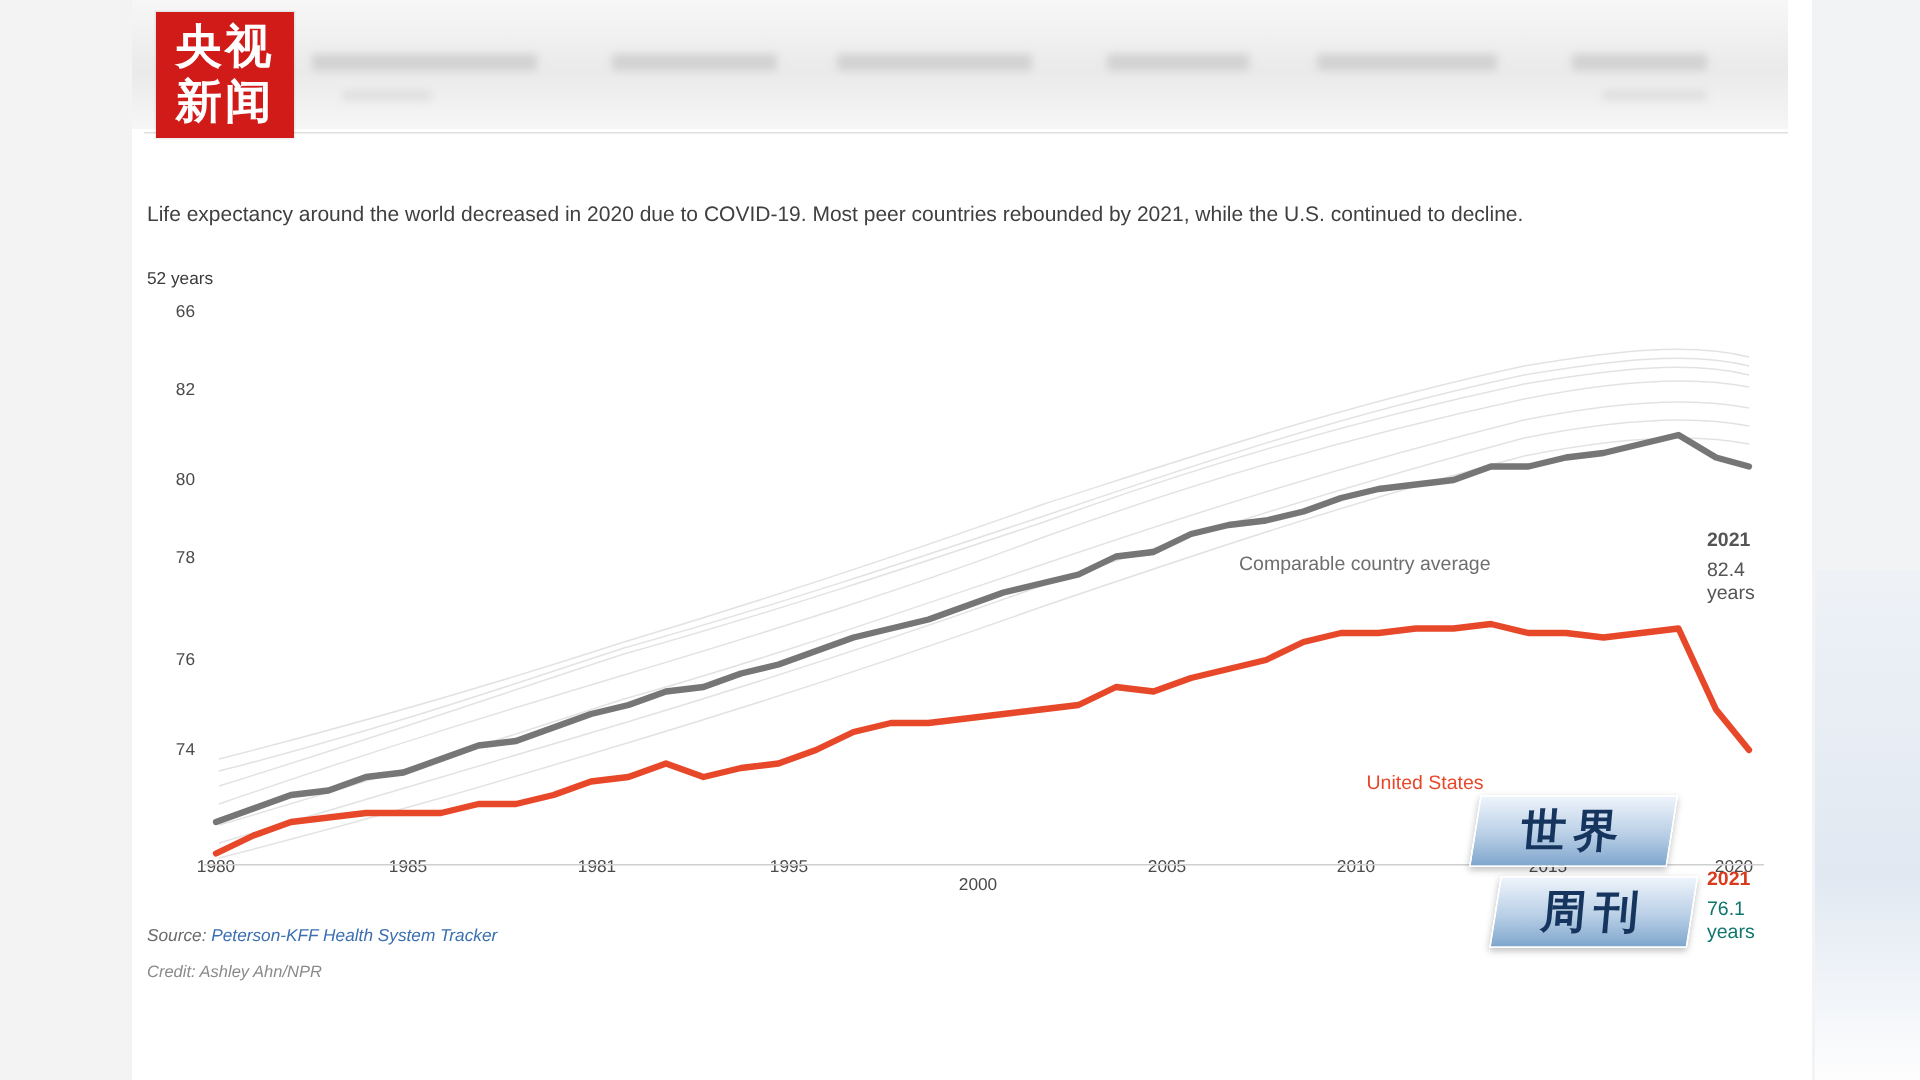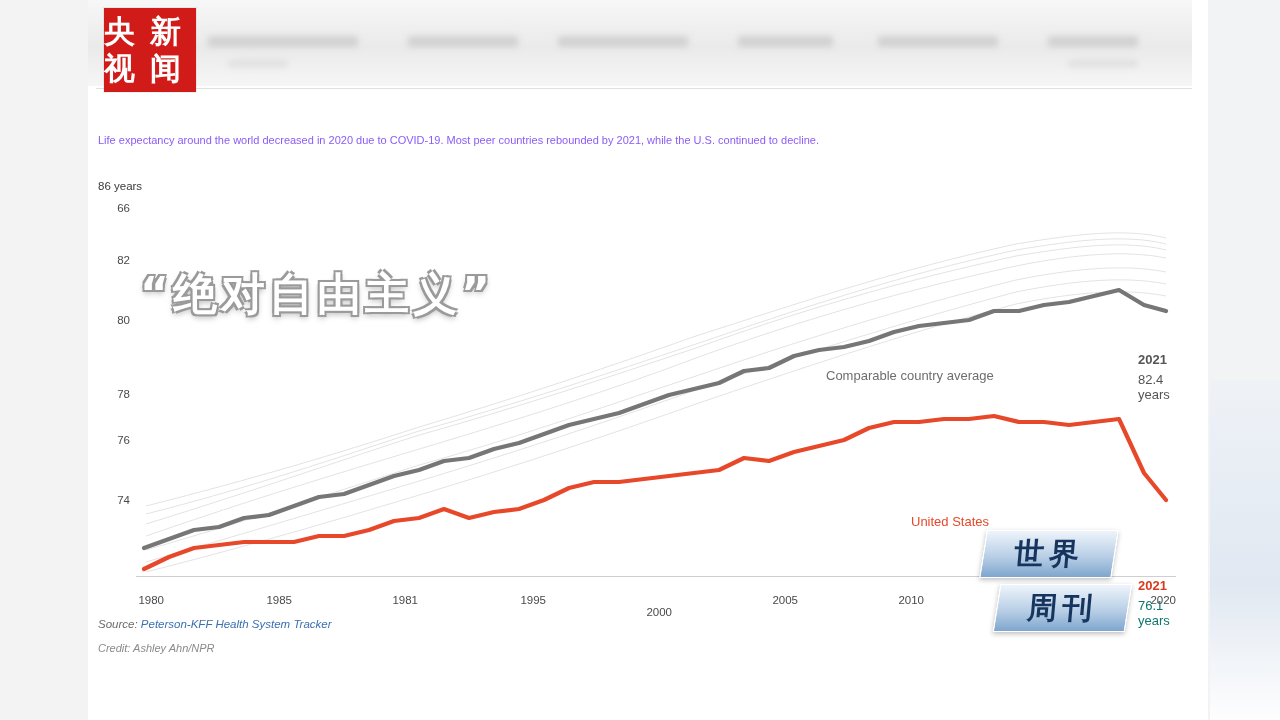--- a/index.html
+++ b/index.html
@@ -88,22 +88,22 @@
     top: 0px;
     font-size: 21px;
     color: #2b2b2b;
     letter-spacing: .1px;
     white-space: nowrap;
   }
   .chart-subtitle {
     position: absolute;
     left: 2px;
     top: 38px;
-    font-size: 11px;
-    color: #8b5cf6;
+    font-size: 14px;
+    color: #404040;
     white-space: nowrap;
   }
   .axis-unit {
     position: absolute;
     left: 2px;
     top: 84px;
     font-size: 11.5px;
     color: #3a3a3a;
   }
   .plot {
@@ -117,23 +117,23 @@
     position: absolute;
     font-size: 11.5px;
     color: #4a4a4a;
     text-align: right;
     width: 30px;
   }
   .xtick {
     position: absolute;
     font-size: 11.5px;
     color: #4a4a4a;
-    text-align: right;
+    text-align: center;
     width: 40px;
-    top: 388px;
+    top: 366px;
   }
   .axis-line {
     position: absolute;
     left: 40px;
     top: 480px;
     width: 1040px;
     height: 1px;
     background: #cfcfcf;
   }
   svg.series {
@@ -210,21 +210,21 @@
 
   
   .logo-cctv {
     position: absolute;
     left: 104px;
     top: 8px;
     width: 92px;
     height: 84px;
     background: #d11b18;
     display: flex;
-    flex-direction: row;
+    flex-direction: column;
     align-items: center;
     justify-content: center;
     box-shadow: 0 0 0 1px rgba(0,0,0,.06);
   }
   .logo-cctv span {
     color: #ffffff;
     font-size: 31px;
     font-weight: bold;
     line-height: 1.18;
     letter-spacing: 2px;
@@ -297,27 +297,27 @@
     <div class="ghost" style="left:650px;width:95px;"></div>
     <div class="ghost" style="left:790px;width:120px;"></div>
     <div class="ghost" style="left:960px;width:90px;"></div>
     <div class="ghost-small" style="left:140px;width:60px;"></div>
     <div class="ghost-small" style="left:980px;width:70px;"></div>
   </div>
   <div class="hairline"></div>
 
   <div class="chart-card">
     <div class="chart-subtitle">Life expectancy around the world decreased in 2020 due to COVID-19. Most peer countries rebounded by 2021, while the U.S. continued to decline.</div>
-    <div class="axis-unit">86 years</div>
+    <div class="axis-unit">52 years</div>
 
     <div class="plot">
       <div class="ytick" style="left:-36px; top:-4px;">66</div>
       <div class="ytick" style="left:-36px; top:48px;">82</div>
       <div class="ytick" style="left:-36px; top:108px;">80</div>
-      <div class="ytick" style="left:-36px; top:182px;">78</div>
+      <div class="ytick" style="left:-36px; top:160px;">78</div>
       <div class="ytick" style="left:-36px; top:228px;">76</div>
       <div class="ytick" style="left:-36px; top:288px;">74</div>
 
       <svg class="series" viewBox="0 0 1040 370" preserveAspectRatio="none">
 
         <g stroke="#dedede" stroke-width="1" fill="none" opacity="0.85">
           <path d="M10,330 C120,292 200,268 280,244 C380,214 470,186 560,152 C660,116 760,86 880,60 C940,48 990,44 1030,52"></path>
           <path d="M10,318 C120,284 200,256 280,230 C380,202 470,172 560,142 C660,106 760,76 880,50 C940,40 990,34 1030,44"></path>
           <path d="M10,344 C120,312 200,286 280,260 C380,232 470,200 560,170 C660,136 760,104 880,74 C940,62 990,58 1030,66"></path>
           <path d="M10,356 C120,324 200,300 280,276 C380,246 470,216 560,184 C660,150 760,118 880,86 C940,74 990,70 1030,78"></path>
@@ -356,21 +356,20 @@
       <a href="#">Peterson-KFF Health System Tracker</a>
     </div>
     <div class="credit">Credit: Ashley Ahn/NPR</div>
   </div>
 
   <div class="logo-cctv">
     <span>央视</span>
     <span>新闻</span>
   </div>
 
-  <div class="overlay-headline">“绝对自由主义”</div>
 
   <div class="program-bug">
     <div class="bug-row r1">
       <span>世界</span>
     </div>
     <div class="bug-row r2">
       <span>周刊</span>
     </div>
   </div>
 </div>

